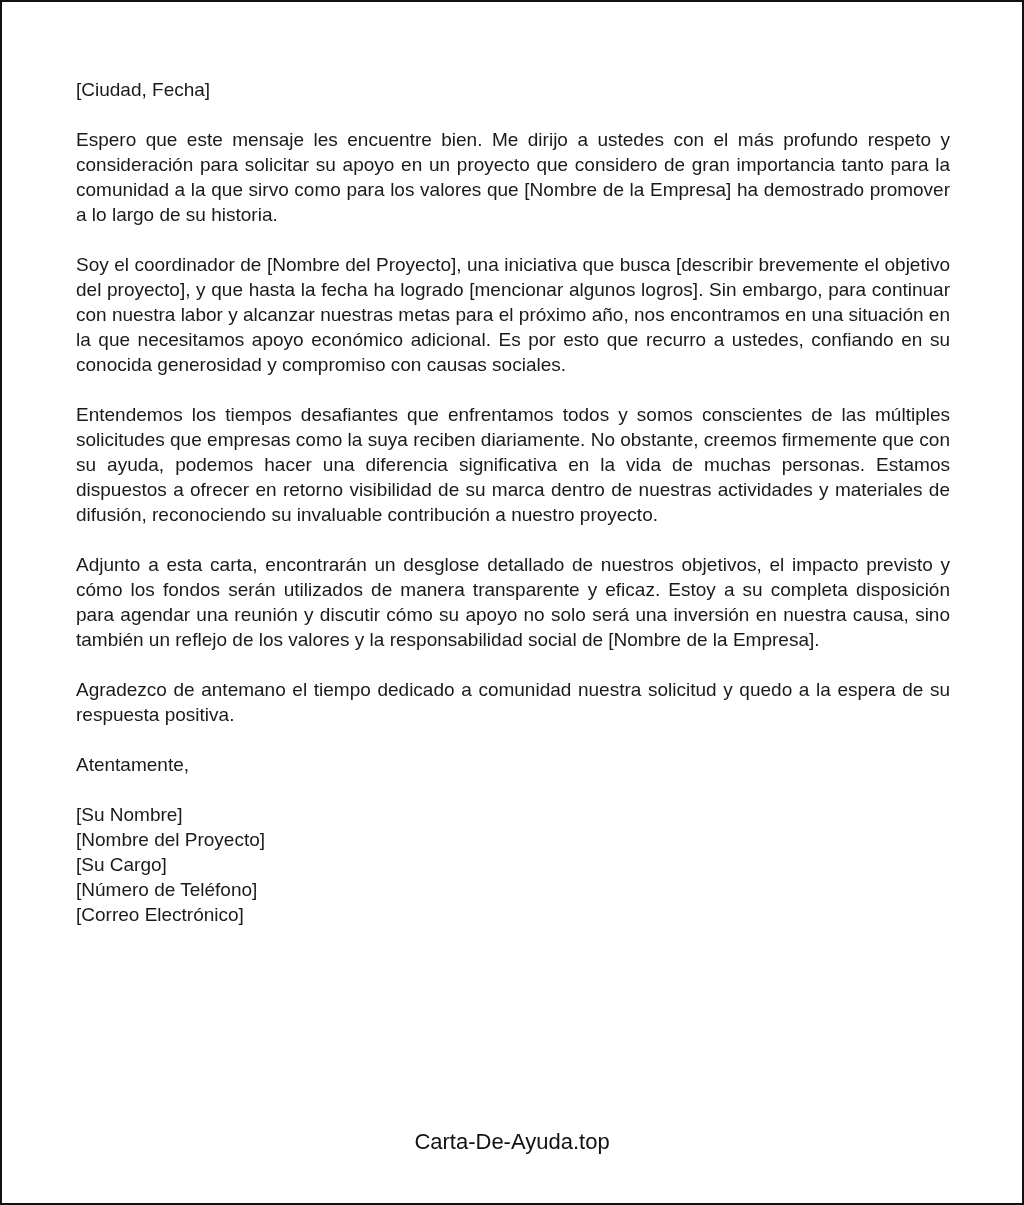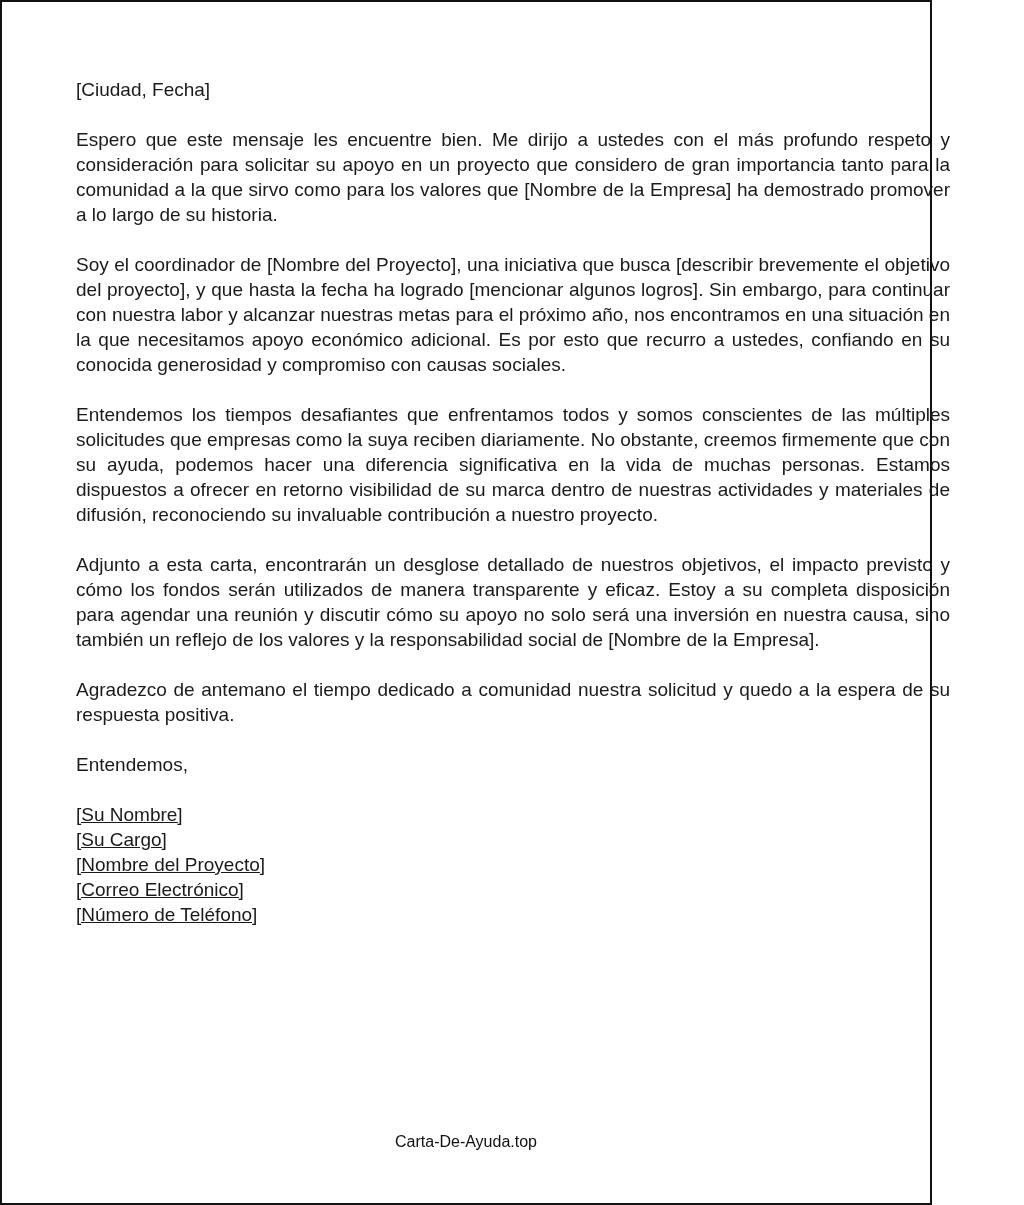--- a/index.html
+++ b/index.html
@@ -8,21 +8,21 @@
       background: #ffffff;
     }
     body {
       width: 1024px;
       height: 1205px;
       overflow: hidden;
     }
     .page {
       position: relative;
       box-sizing: border-box;
-      width: 932px;
+      width: 1024px;
       height: 1205px;
       border: 2px solid #111111;
       background: #ffffff;
       color: #1a1a1a;
       font-family: "Liberation Sans", sans-serif;
     }
     .letter {
       position: absolute;
       left: 74px;
       top: 75px;
@@ -35,47 +35,46 @@
       text-align: justify;
     }
     .letter p.left {
       text-align: left;
     }
     .signature-block {
       margin: 0;
     }
     .signature-block div {
       text-align: left;
-      text-decoration: underline;
     }
     .footer {
       position: absolute;
       left: 0;
       width: 100%;
       top: 1126px;
       text-align: center;
-      font-size: 16px;
+      font-size: 22px;
       line-height: 28px;
       color: #111111;
     }
   </style>
 </head>
 <body>
 
 <div class="page">
   <div class="letter">
     <p class="left">[Ciudad, Fecha]</p>
     <p>Espero que este mensaje les encuentre bien. Me dirijo a ustedes con el más profundo respeto y consideración para solicitar su apoyo en un proyecto que considero de gran importancia tanto para la comunidad a la que sirvo como para los valores que [Nombre de la Empresa] ha demostrado promover a lo largo de su historia.</p>
     <p>Soy el coordinador de [Nombre del Proyecto], una iniciativa que busca [describir brevemente el objetivo del proyecto], y que hasta la fecha ha logrado [mencionar algunos logros]. Sin embargo, para continuar con nuestra labor y alcanzar nuestras metas para el próximo año, nos encontramos en una situación en la que necesitamos apoyo económico adicional. Es por esto que recurro a ustedes, confiando en su conocida generosidad y compromiso con causas sociales.</p>
     <p>Entendemos los tiempos desafiantes que enfrentamos todos y somos conscientes de las múltiples solicitudes que empresas como la suya reciben diariamente. No obstante, creemos firmemente que con su ayuda, podemos hacer una diferencia significativa en la vida de muchas personas. Estamos dispuestos a ofrecer en retorno visibilidad de su marca dentro de nuestras actividades y materiales de difusión, reconociendo su invaluable contribución a nuestro proyecto.</p>
     <p>Adjunto a esta carta, encontrarán un desglose detallado de nuestros objetivos, el impacto previsto y cómo los fondos serán utilizados de manera transparente y eficaz. Estoy a su completa disposición para agendar una reunión y discutir cómo su apoyo no solo será una inversión en nuestra causa, sino también un reflejo de los valores y la responsabilidad social de [Nombre de la Empresa].</p>
     <p>Agradezco de antemano el tiempo dedicado a comunidad nuestra solicitud y quedo a la espera de su respuesta positiva.</p>
-    <p class="left">Entendemos,</p>
+    <p class="left">Atentamente,</p>
     <div class="signature-block">
       <div>[Su Nombre]</div>
+      <div>[Nombre del Proyecto]</div>
       <div>[Su Cargo]</div>
-      <div>[Nombre del Proyecto]</div>
+      <div>[Número de Teléfono]</div>
       <div>[Correo Electrónico]</div>
-      <div>[Número de Teléfono]</div>
     </div>
   </div>
   <div class="footer">Carta-De-Ayuda.top</div>
 </div>
 
 </body></html>

